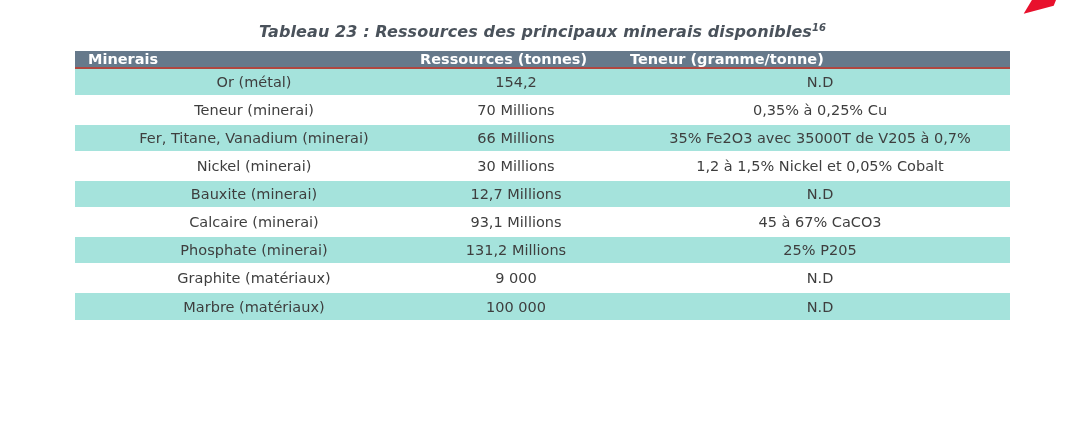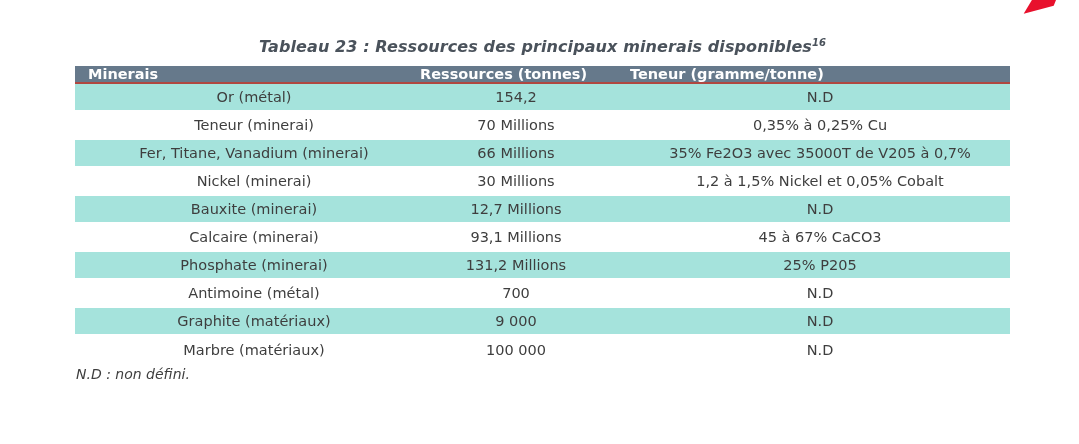--- a/index.html
+++ b/index.html
@@ -25,21 +25,21 @@
     top:0;
     right:23px;
     width:33px;
     height:15px;
     background:var(--logo-red);
     clip-path:polygon(27% 0%, 100% 0%, 93% 38%, 2% 92%);
   }
   .doc{
     width:935px;
     margin-left:75px;
-    padding-top:37px;
+    padding-top:22px;
   }
   .table-title{
     text-align:center;
     font-size:16px;
     font-weight:bold;
     font-style:italic;
     color:var(--title-text);
     margin-bottom:10px;
     letter-spacing:0.1px;
   }
@@ -152,35 +152,29 @@
     <td class="cell-grade">45 à 67% CaCO3</td>
   </tr>
 
 
   <tr>
     <td class="cell-mineral">Phosphate (minerai)</td>
     <td class="cell-resources">131,2 Millions</td>
     <td class="cell-grade">25% P205</td>
   </tr>
 
-  <tr>
-    <td class="cell-mineral">Antimoine (métal)</td>
-    <td class="cell-resources">700</td>
-    <td class="cell-grade">N.D</td>
-  </tr>
 
   <tr>
     <td class="cell-mineral">Graphite (matériaux)</td>
     <td class="cell-resources">9 000</td>
     <td class="cell-grade">N.D</td>
   </tr>
 
   <tr>
     <td class="cell-mineral">Marbre (matériaux)</td>
     <td class="cell-resources">100 000</td>
     <td class="cell-grade">N.D</td>
   </tr>
 </tbody>
   </table>
 
-  <div class="footnote">N.D : non défini.</div>
 
 </div>
 
 </body></html>

